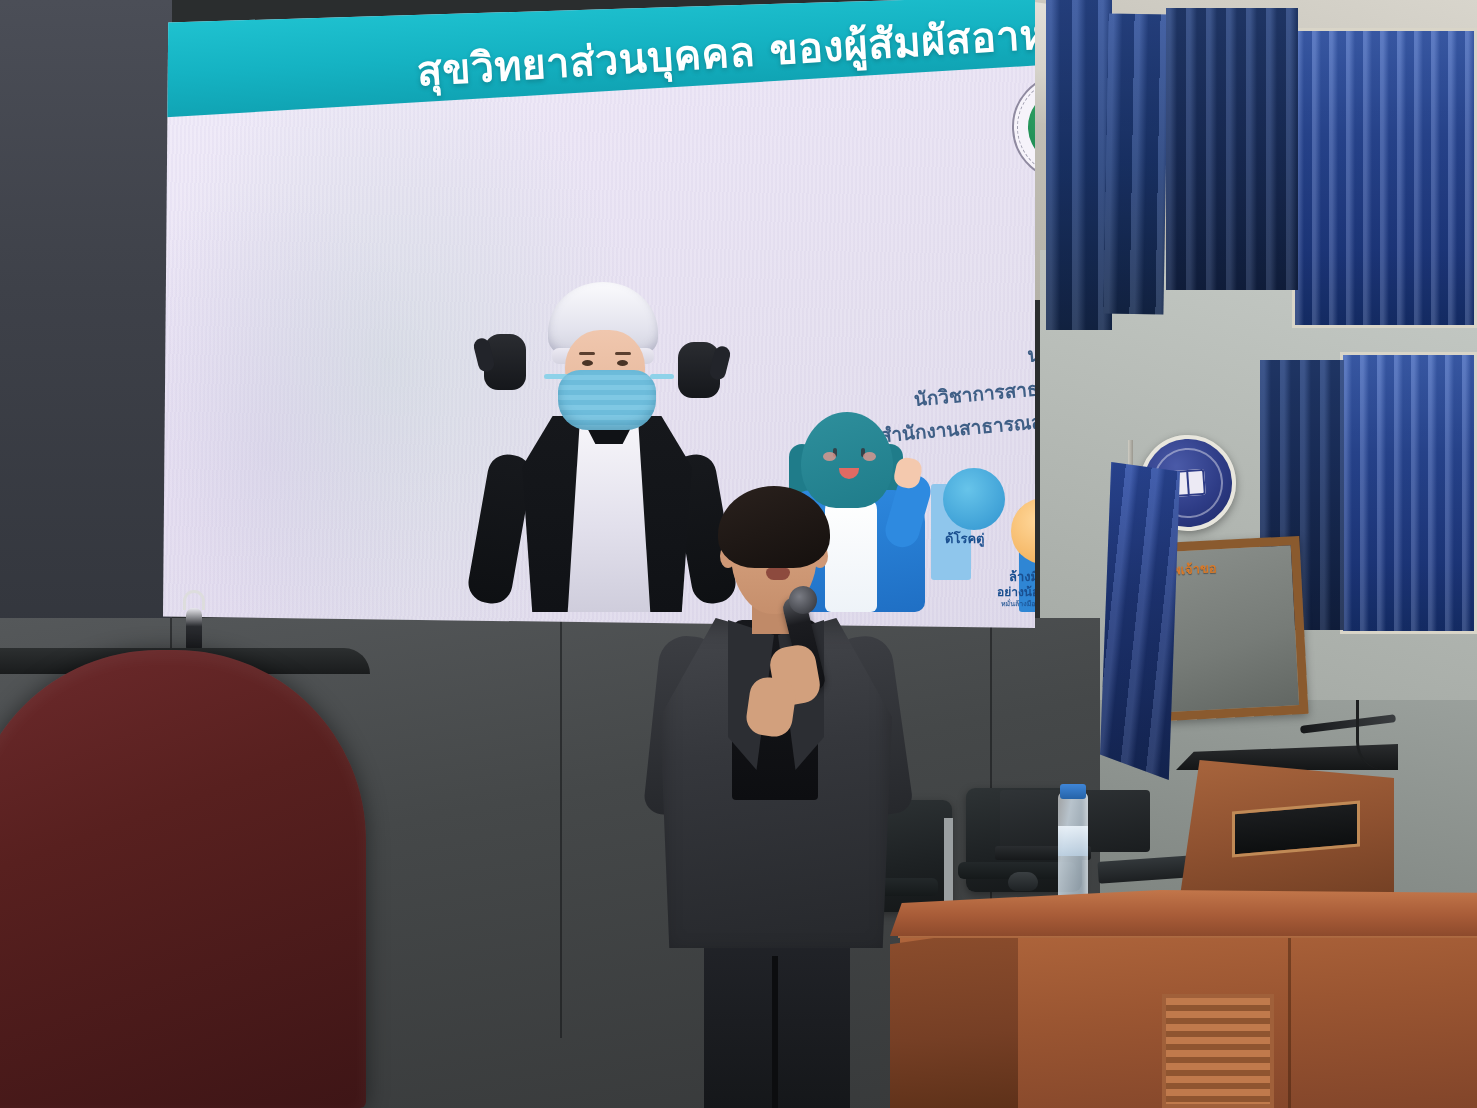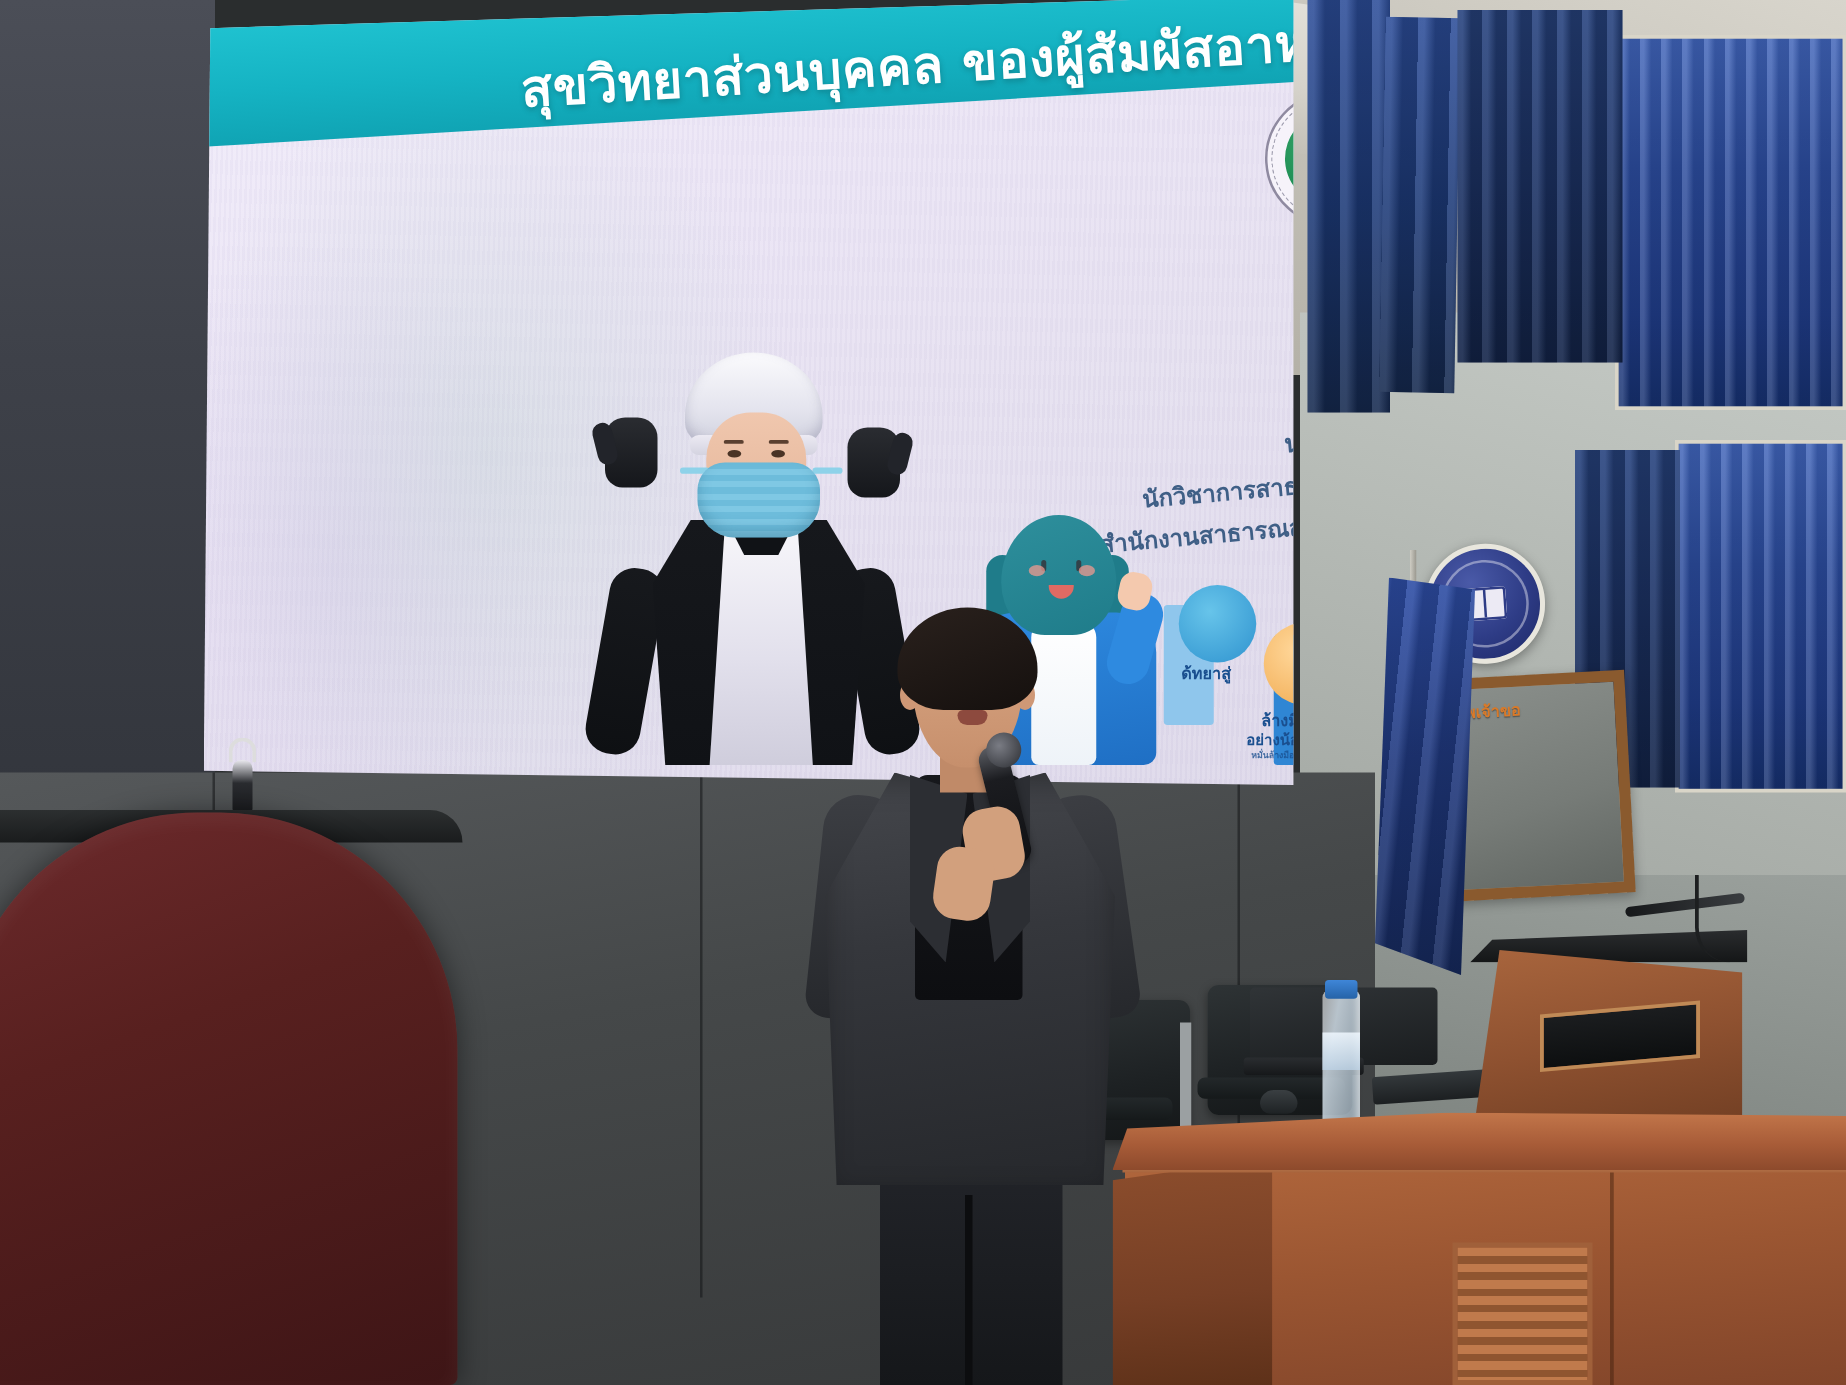--- a/index.html
+++ b/index.html
@@ -343,21 +343,21 @@
       <div class="lady-cheek" style="left:54px;"></div>
       <div class="lady-cheek" style="left:94px;"></div>
       <div class="lady-mouth"></div>
     </div>
 
     <div class="info-bg">
       <div class="info-bar l" style="left:8px;top:18px;width:40px;height:96px;"></div>
       <div class="info-bar d" style="left:96px;top:42px;width:34px;height:104px;"></div>
 
       <div class="info-circle" style="left:20px;top:2px;width:62px;height:62px;background:radial-gradient(circle at 40% 34%,#67c4ea,#2f93cf);"></div>
-      <div class="info-label" style="left:22px;top:62px;font-size:13px;">ด้ทยาสู่</div>
+      <div class="info-label" style="left:22px;top:62px;font-size:13px;">ด้โรคตู่</div>
 
       <div class="info-circle" style="left:88px;top:32px;width:66px;height:66px;background:radial-gradient(circle at 40% 34%,#ffd79a,#f0a94e);"></div>
       <div class="info-label" style="left:86px;top:100px;font-size:13px;">ล้างมือนาน</div>
       <div class="info-label" style="left:74px;top:116px;font-size:12px;">อย่างน้อย 20 วินาที</div>
       <div class="info-label" style="left:78px;top:132px;font-size:7px;opacity:.8;">หมั่นล้างมือ ป้องกัน โรคติดต่อ</div>
 
     </div>
   </div>
 
   <div class="flag-pole"></div>

